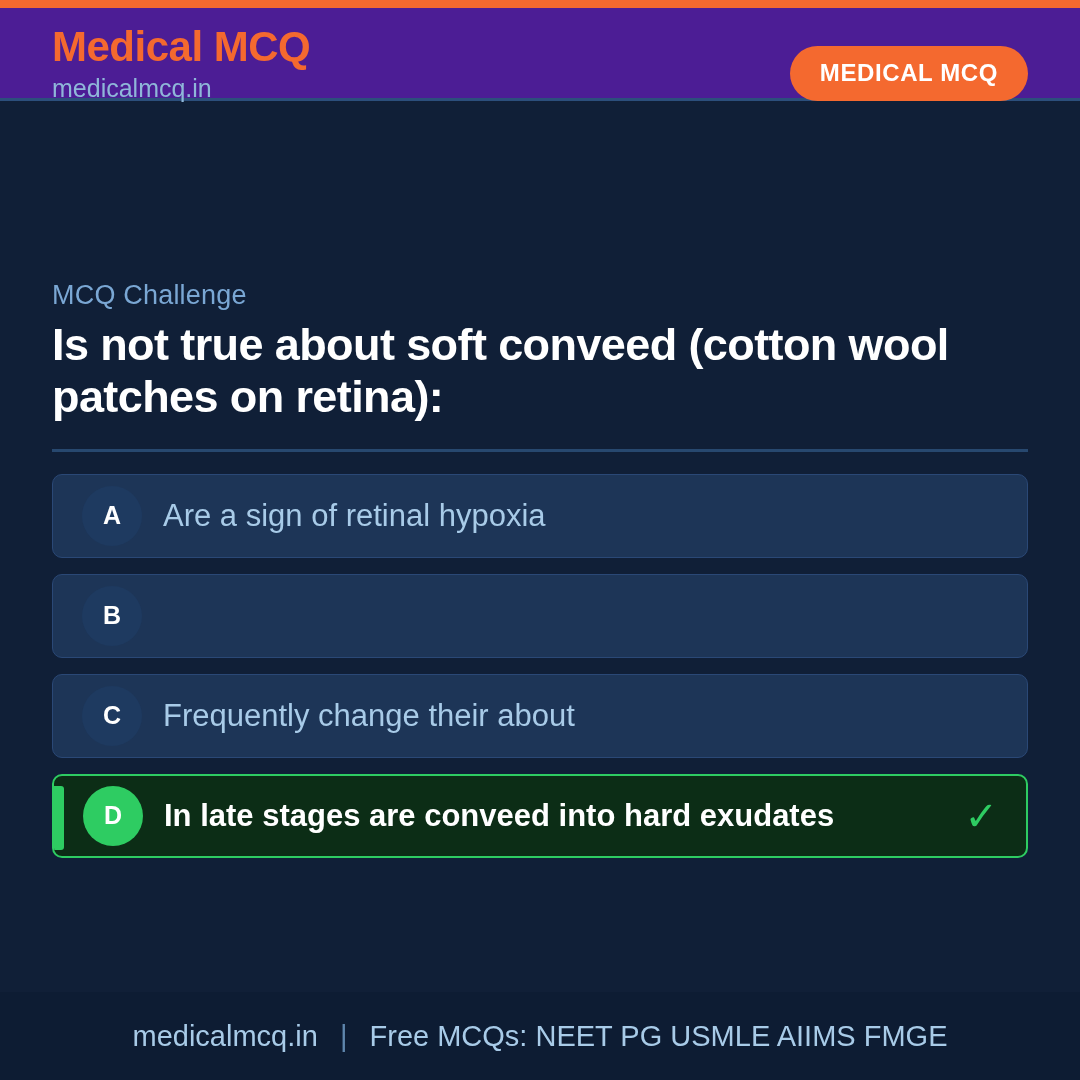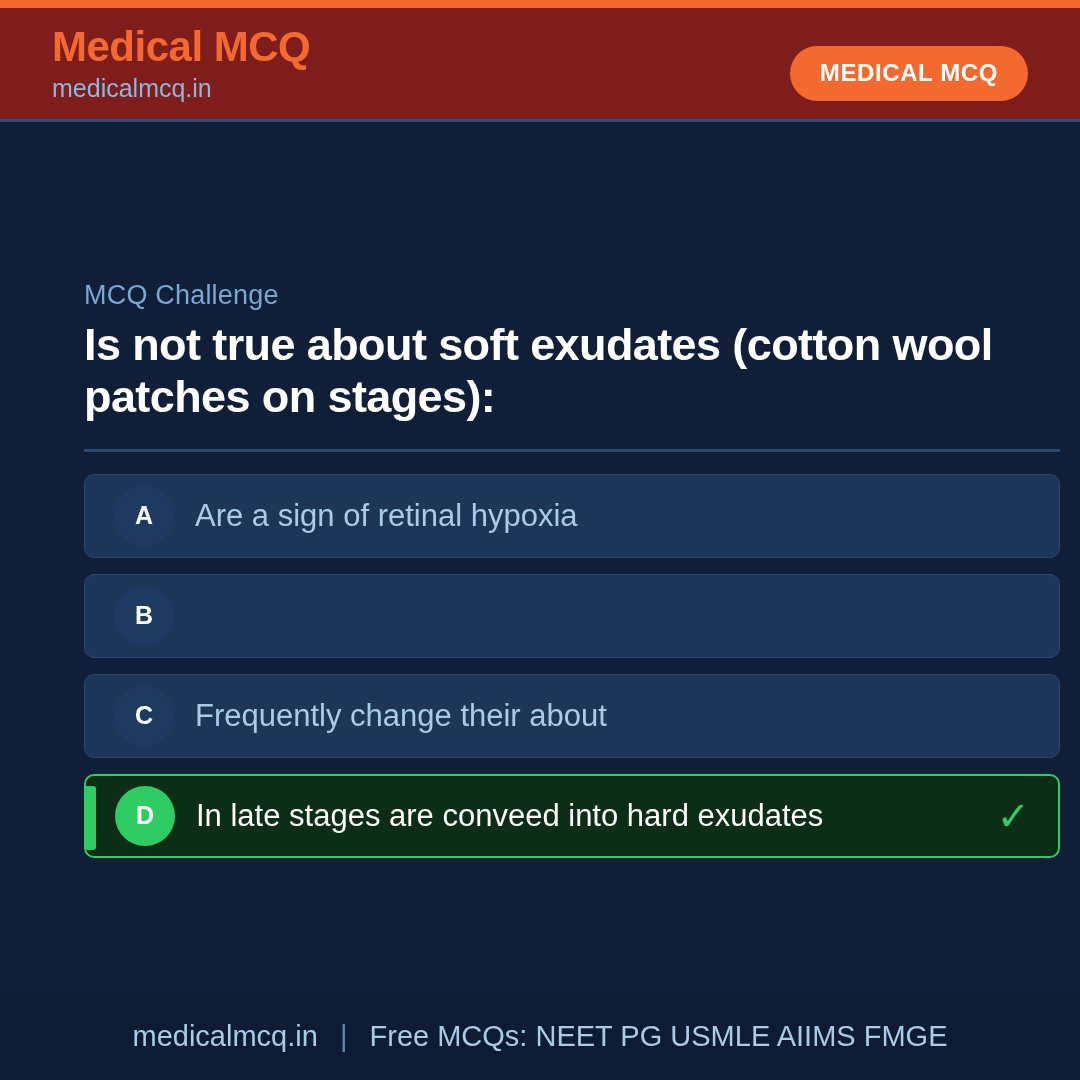--- a/index.html
+++ b/index.html
@@ -23,22 +23,22 @@
     width: 1080px;
     height: 8px;
     background: #f4692f;
   }
 
   
   .header {
     position: absolute;
     top: 8px; left: 0;
     width: 1080px;
-    height: 114px;
-    background: #7f1d1d;
+    height: 93px;
+    background: #4c1d95;
     border-bottom: 3px solid #2c4f7c;
   }
 
   .brand-block {
     position: absolute;
     left: 52px;
     top: 15px;
   }
 
   .brand-title {
@@ -69,21 +69,20 @@
     border-radius: 30px;
     white-space: nowrap;
   }
 
   
   .content {
     position: absolute;
     left: 52px;
     top: 280px;
     width: 976px;
-    margin-left: 32px;
   }
 
   .eyebrow {
     font-size: 27px;
     color: #7aa7d4;
     letter-spacing: 0.2px;
     margin-bottom: 8px;
   }
 
   .question {
@@ -159,20 +158,21 @@
   }
 
   .option.correct .badge {
     background: #2ecc62;
     color: #ffffff;
     margin-left: 29px;
   }
 
   .option.correct .label {
     color: #ffffff;
+    font-weight: bold;
   }
 
   .option.correct .check-icon {
     margin-left: auto;
     margin-right: 28px;
     color: #2ecc62;
     font-size: 40px;
     line-height: 1;
     font-weight: normal;
   }
@@ -216,21 +216,21 @@
 <div class="header">
   <div class="brand-block">
     <div class="brand-title">Medical MCQ</div>
     <div class="brand-sub">medicalmcq.in</div>
   </div>
   <div class="header-badge">MEDICAL MCQ</div>
 </div>
 
 <div class="content">
   <div class="eyebrow">MCQ Challenge</div>
-  <div class="question">Is not true about soft exudates (cotton wool patches on stages):</div>
+  <div class="question">Is not true about soft conveed (cotton wool patches on retina):</div>
   <div class="divider"></div>
 
   <div class="options">
 
     <div class="option">
       <div class="badge">A</div>
       <div class="label">Are a sign of retinal hypoxia</div>
     </div>
 
     <div class="option">

